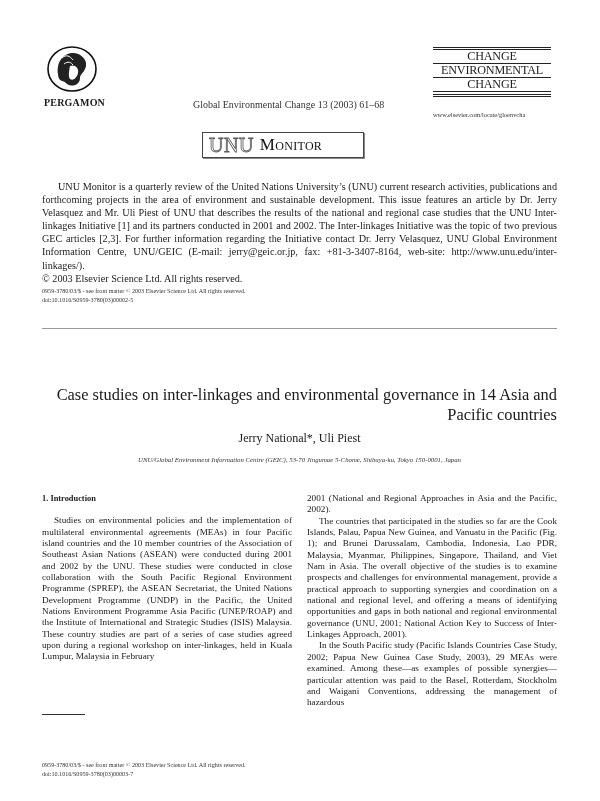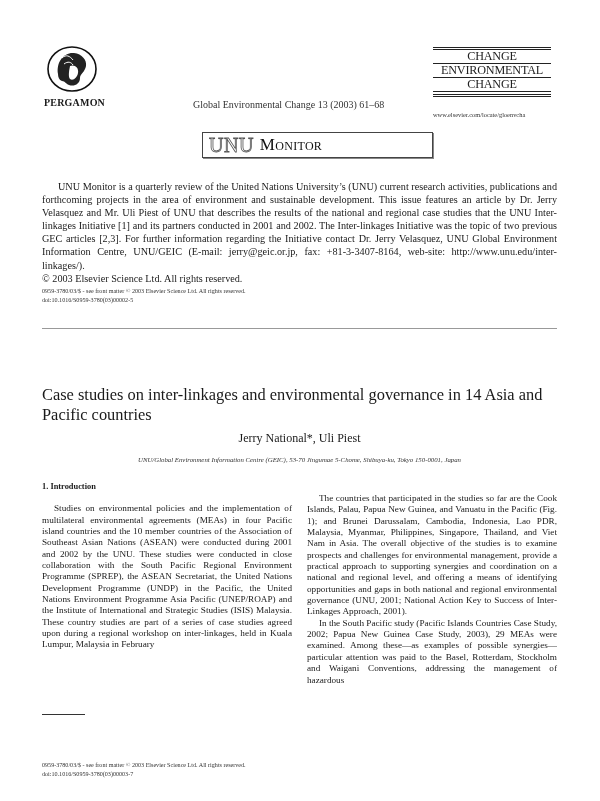--- a/index.html
+++ b/index.html
@@ -9,37 +9,37 @@
   
   .logo { left: 40px; top: 44px; width: 64px; height: 50px; }
   .pergamon { left: 44px; top: 97px; font-size: 10px; font-weight: bold; letter-spacing: 0.2px; }
   .journal-line { left: 193px; top: 99px; font-size: 10px; color: #333; }
   .gec-logo { left: 433px; top: 47px; width: 118px; text-align: center; }
   .gec-logo .rule { border-top: 1px solid #222; margin: 0; }
   .gec-logo .rule.double { border-top: 3px double #222; height: 0; }
   .gec-logo .word { font-size: 12.2px; line-height: 13px; letter-spacing: -0.2px; color: #222; }
   .gec-url { left: 433px; top: 111px; font-size: 6.4px; color: #333; }
 
-  .unu-box { left: 202px; top: 132px; width: 231px; height: 26px; border: 1px solid #444; box-shadow: 1px 1px 0 #888; display: flex; align-items: center; padding-left: 6px; box-sizing: border-box; }
+  .unu-box { left: 202px; top: 132px; width: 162px; height: 26px; border: 1px solid #444; box-shadow: 1px 1px 0 #888; display: flex; align-items: center; padding-left: 6px; box-sizing: border-box; }
   .unu-box .unu { font-family: "Liberation Serif", serif; font-size: 20px; color: #fff; -webkit-text-stroke: 0.8px #555; letter-spacing: 0.5px; margin-right: 6px; }
   .unu-box .monitor { font-family: "Liberation Serif", serif; font-size: 17px; font-weight: normal; font-variant: small-caps; color: #111; letter-spacing: 0.3px; }
 
   .abstract { left: 42px; top: 180px; width: 515px; font-size: 10.2px; line-height: 13.1px; text-align: justify; }
   .abstract p { margin: 0; text-indent: 16px; }
 
   .frontmatter { left: 42px; top: 287px; font-size: 6.1px; line-height: 9px; color: #333; }
   .sep { left: 42px; top: 328px; width: 515px; border-top: 1px solid #999; }
 
-  .title { left: 42px; top: 385px; width: 515px; text-align: left; font-size: 16.4px; line-height: 20px; }
+  .title { left: 42px; top: 385px; width: 515px; text-align: right; font-size: 16.4px; line-height: 20px; }
   .authors { left: 42px; top: 431px; width: 515px; text-align: center; font-size: 12px; }
   .affil { left: 42px; top: 456px; width: 515px; text-align: center; font-size: 6.8px; font-style: italic; color: #333; }
 
   .col { width: 250px; font-size: 9.2px; line-height: 11.35px; text-align: justify; }
   .col p { margin: 0; text-indent: 12px; }
-  .col-left { left: 42px; top: 481px; }
+  .col-left { left: 42px; top: 493px; }
   .col-right { left: 307px; top: 493px; }
   .section-heading { font-weight: bold; font-size: 8.4px; margin-bottom: 11px !important; text-indent: 0 !important; }
 
   .fn-rule { left: 42px; top: 714px; width: 43px; border-top: 1px solid #333; }
   .footnote { left: 42px; top: 719px; width: 250px; font-size: 7.1px; line-height: 9.4px; color: #333; text-align: justify; }
   .footnote p { margin: 0; text-indent: 10px; }
   .footnote .em { font-style: italic; }
 
   .bottom-front { left: 42px; top: 761px; font-size: 6.1px; line-height: 9px; color: #333; }
 </style>
@@ -88,20 +88,21 @@
 <div class="abs title">Case studies on inter-linkages and environmental governance in 14 Asia and Pacific countries</div>
 <div class="abs authors">Jerry National*, Uli Piest</div>
 <div class="abs affil">UNU/Global Environment Information Centre (GEIC), 53-70 Jingumae 5-Chome, Shibuya-ku, Tokyo 150-0001, Japan</div>
 
 <div class="abs col col-left">
   <p class="section-heading">1. Introduction</p>
   <p>Studies on environmental policies and the implementation of multilateral environmental agreements (MEAs) in four Pacific island countries and the 10 member countries of the Association of Southeast Asian Nations (ASEAN) were conducted during 2001 and 2002 by the UNU. These studies were conducted in close collaboration with the South Pacific Regional Environment Programme (SPREP), the ASEAN Secretariat, the United Nations Development Programme (UNDP) in the Pacific, the United Nations Environment Programme Asia Pacific (UNEP/ROAP) and the Institute of International and Strategic Studies (ISIS) Malaysia. These country studies are part of a series of case studies agreed upon during a regional workshop on inter-linkages, held in Kuala Lumpur, Malaysia in February</p>
 </div>
 
 <div class="abs col col-right">
+  <p style="text-indent:0">2001 (National and Regional Approaches in Asia and the Pacific, 2002).</p>
   <p>The countries that participated in the studies so far are the Cook Islands, Palau, Papua New Guinea, and Vanuatu in the Pacific (Fig. 1); and Brunei Darussalam, Cambodia, Indonesia, Lao PDR, Malaysia, Myanmar, Philippines, Singapore, Thailand, and Viet Nam in Asia. The overall objective of the studies is to examine prospects and challenges for environmental management, provide a practical approach to supporting synergies and coordination on a national and regional level, and offering a means of identifying opportunities and gaps in both national and regional environmental governance (UNU, 2001; National Action Key to Success of Inter-Linkages Approach, 2001).</p>
   <p>In the South Pacific study (Pacific Islands Countries Case Study, 2002; Papua New Guinea Case Study, 2003), 29 MEAs were examined. Among these—as examples of possible synergies—particular attention was paid to the Basel, Rotterdam, Stockholm and Waigani Conventions, addressing the management of hazardous</p>
 </div>
 
 <div class="abs fn-rule"></div>
 <div class="abs footnote">
 </div>
 
 <div class="abs bottom-front">
   <div>0959-3780/03/$ - see front matter © 2003 Elsevier Science Ltd. All rights reserved.</div>

